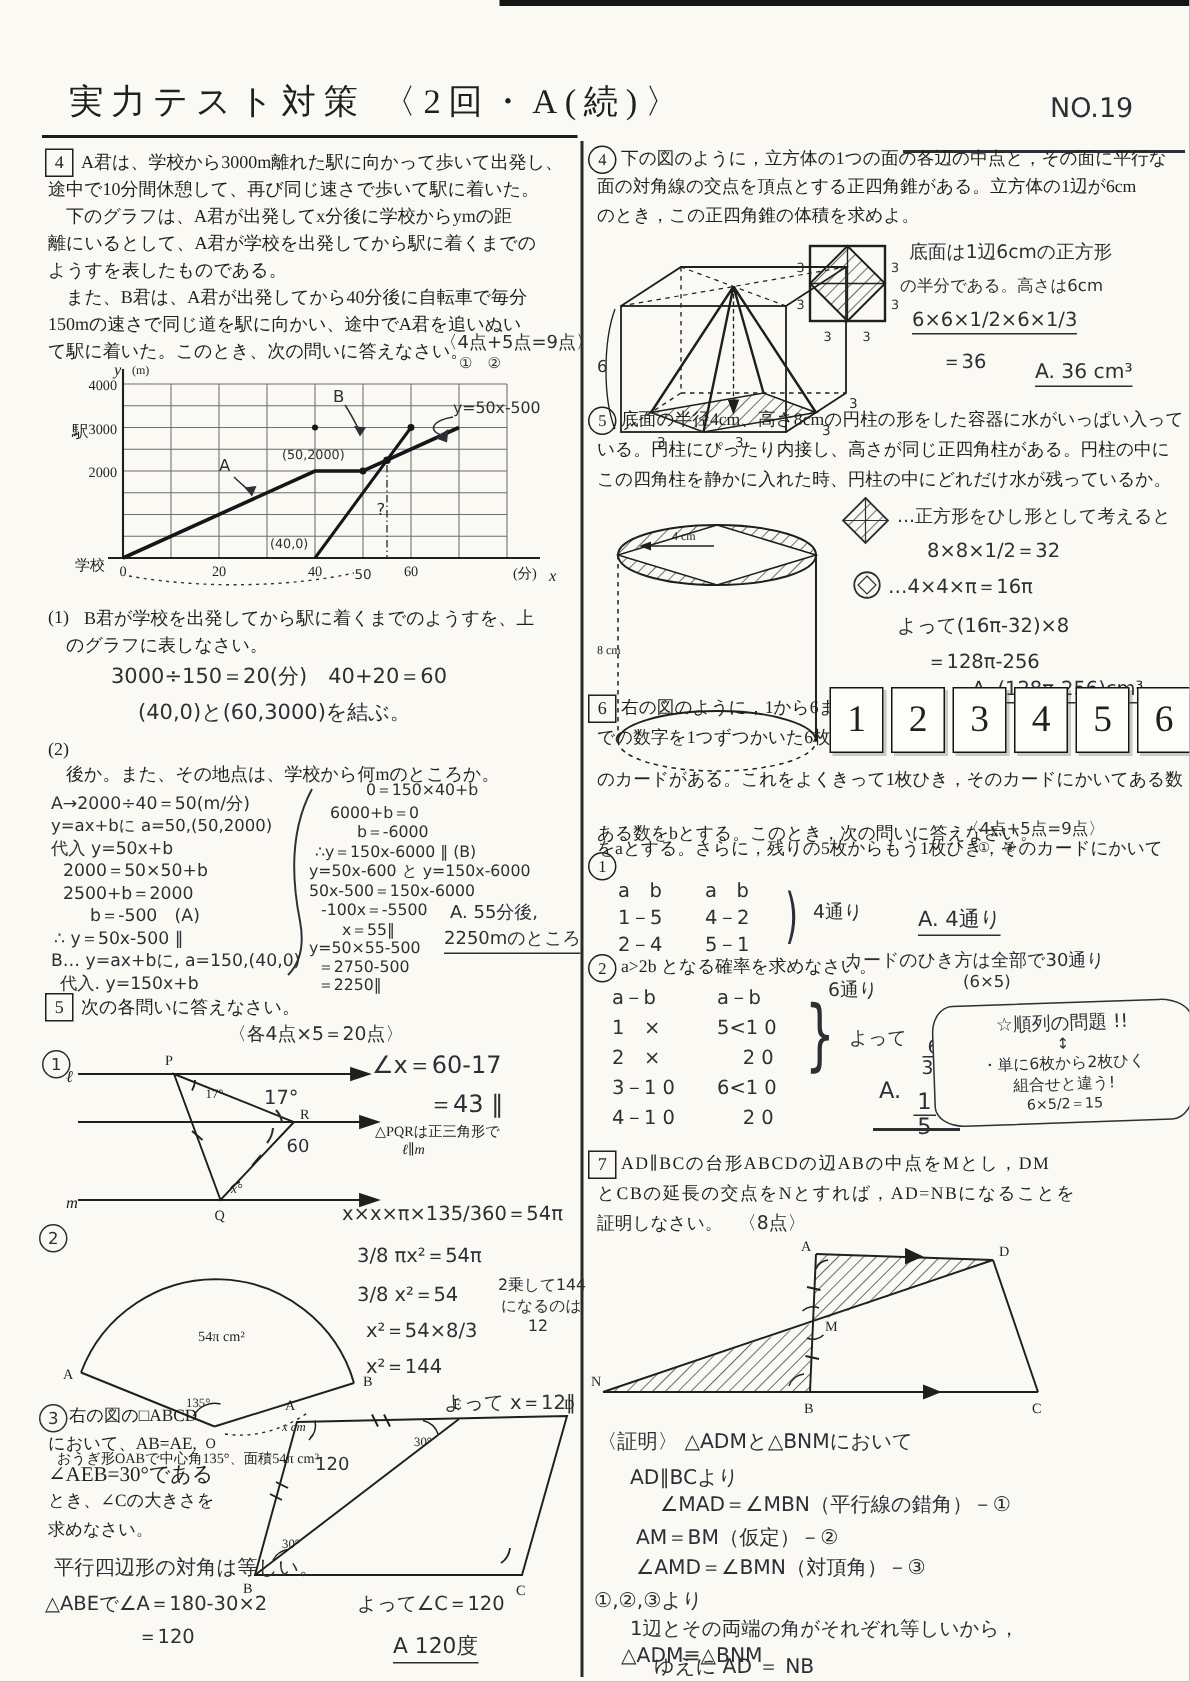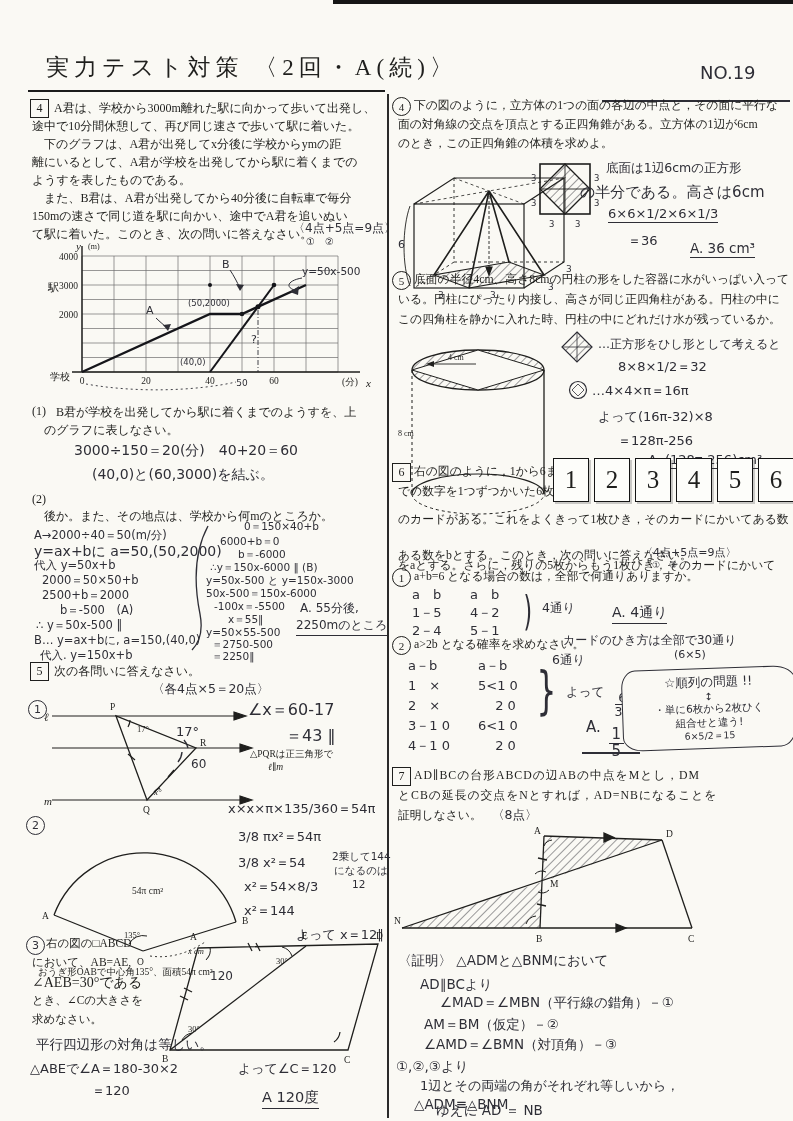--- a/index.html
+++ b/index.html
@@ -102,36 +102,36 @@
 
   <div class="abs print" style="left:32px;top:404px;font-size:12px;">(1)</div>
   <div class="abs print" style="left:56px;top:404px;font-size:12px;">B君が学校を出発してから駅に着くまでのようすを、上</div>
   <div class="abs print" style="left:44px;top:422px;font-size:12px;">のグラフに表しなさい。</div>
   <div class="abs hw" style="left:74px;top:442px;font-size:14px;">3000÷150＝20(分)　40+20＝60</div>
   <div class="abs hw" style="left:92px;top:466px;font-size:14px;">(40,0)と(60,3000)を結ぶ。</div>
 
   <div class="abs print" style="left:32px;top:492px;font-size:12px;">(2)</div>
   <div class="abs print" style="left:44px;top:508px;font-size:12px;">後か。また、その地点は、学校から何mのところか。</div>
   <div class="abs hw" style="left:34px;top:528px;font-size:11.5px;">A→2000÷40＝50(m/分)</div>
-  <div class="abs hw" style="left:34px;top:543px;font-size:14px;">y=ax+bに a=50,(50,2000)</div>
+  <div class="abs hw" style="left:34px;top:543px;font-size:11px;">y=ax+bに a=50,(50,2000)</div>
   <div class="abs hw" style="left:34px;top:558px;font-size:11.5px;">代入 y=50x+b</div>
   <div class="abs hw" style="left:42px;top:573px;font-size:11.5px;">2000＝50×50+b</div>
   <div class="abs hw" style="left:42px;top:588px;font-size:11.5px;">2500+b＝2000</div>
   <div class="abs hw" style="left:60px;top:603px;font-size:11.5px;">b＝-500　(A)</div>
   <div class="abs hw" style="left:36px;top:618px;font-size:11.5px;">∴ y＝50x-500 ‖</div>
   <div class="abs hw" style="left:34px;top:633px;font-size:11.5px;">B… y=ax+bに, a=150,(40,0)</div>
   <div class="abs hw" style="left:40px;top:648px;font-size:11.5px;">代入. y=150x+b</div>
   <svg class="abs" style="left:190px;top:522px;" width="22" height="130">
     <path d="M18,4 C4,30 4,62 10,92 C13,108 10,120 2,128" stroke="#2e2e36" fill="none" stroke-width="1.3"></path>
   </svg>
   <div class="abs hw" style="left:212px;top:520px;font-size:10.5px;margin-left:32px;">0＝150×40+b</div>
   <div class="abs hw" style="left:220px;top:535px;font-size:10.5px;">6000+b＝0</div>
   <div class="abs hw" style="left:238px;top:548px;font-size:10.5px;">b＝-6000</div>
   <div class="abs hw" style="left:210px;top:561px;font-size:10.5px;">∴y＝150x-6000 ‖ (B)</div>
-  <div class="abs hw" style="left:206px;top:574px;font-size:10.5px;">y=50x-500 と y=150x-3000</div>
+  <div class="abs hw" style="left:206px;top:574px;font-size:10.5px;">y=50x-600 と y=150x-6000</div>
   <div class="abs hw" style="left:206px;top:587px;font-size:10.5px;">50x-500＝150x-6000</div>
   <div class="abs hw" style="left:214px;top:600px;font-size:10.5px;">-100x＝-5500</div>
   <div class="abs hw" style="left:228px;top:613px;font-size:10.5px;">x＝55‖</div>
   <div class="abs hw" style="left:206px;top:626px;font-size:10.5px;">y=50×55-500</div>
   <div class="abs hw" style="left:212px;top:638px;font-size:10.5px;">＝2750-500</div>
   <div class="abs hw" style="left:212px;top:650px;font-size:10.5px;">＝2250‖</div>
   <div class="abs hw" style="left:300px;top:600px;font-size:12px;">A. 55分後,</div>
   <div class="abs hw u" style="left:296px;top:617px;font-size:12px;">2250mのところ</div>
 
   <span class="abs boxnum" style="left:30px;top:662px;">5</span>
@@ -260,21 +260,21 @@
       <path d="M37,12 V62 M12,37 H62" stroke-width="0.9"></path>
     </g>
     <text class="ht" x="3" y="29" font-size="8.5">3</text>
     <text class="ht" x="3" y="54" font-size="8.5">3</text>
     <text class="ht" x="66" y="29" font-size="8.5">3</text>
     <text class="ht" x="66" y="54" font-size="8.5">3</text>
     <text class="ht" x="21" y="75" font-size="8.5">3</text>
     <text class="ht" x="47" y="75" font-size="8.5">3</text>
   </svg>
   <div class="abs hw" style="left:606px;top:160px;font-size:12.5px;">底面は1辺6cmの正方形</div>
-  <div class="abs hw" style="left:580px;top:183px;font-size:15px;">の半分である。高さは6cm</div>
+  <div class="abs hw" style="left:600px;top:183px;font-size:11px;">の半分である。高さは6cm</div>
   <div class="abs hw u" style="left:608px;top:206px;font-size:13px;">6×6×1/2×6×1/3</div>
   <div class="abs hw" style="left:628px;top:232px;font-size:13px;">＝36</div>
   <div class="abs hw u" style="left:690px;top:240px;font-size:13.5px;">A. 36 cm³</div>
 
   <span class="abs circ print" style="left:392px;top:271px;">5</span>
   <div class="abs print" style="left:414px;top:272px;font-size:11.8px;">底面の半径4cm、高さ8cmの円柱の形をした容器に水がいっぱい入って</div>
   <div class="abs print" style="left:398px;top:292px;font-size:11.8px;">いる。円柱にぴったり内接し、高さが同じ正四角柱がある。円柱の中に</div>
   <div class="abs print" style="left:398px;top:312px;font-size:11.8px;">この四角柱を静かに入れた時、円柱の中にどれだけ水が残っているか。</div>
   <svg class="abs" style="left:398px;top:332px;" width="160" height="190" viewBox="0 0 160 190">
     <ellipse cx="80" cy="38" rx="66" ry="20" fill="url(#h1)" stroke="#1f1f1d" stroke-width="1.3"></ellipse>
@@ -314,35 +314,34 @@
     <div class="card">5</div>
     <div class="card">6</div>
   </div>
   <div class="abs print" style="left:398px;top:512px;font-size:11.8px;">のカードがある。これをよくきって1枚ひき，そのカードにかいてある数</div>
   <div class="abs print" style="left:398px;top:530px;font-size:11.8px;margin-top:28px;">をaとする。さらに，残りの5枚からもう1枚ひき，そのカードにかいて</div>
   <div class="abs print" style="left:398px;top:548px;font-size:11.8px;">ある数をbとする。このとき，次の問いに答えなさい。</div>
   <div class="abs hw" style="left:642px;top:545px;font-size:11px;">〈4点+5点=9点〉</div>
   <div class="abs hw" style="left:652px;top:559px;font-size:9px;">①　②</div>
 
   <span class="abs circ print" style="left:392px;top:568px;">1</span>
-  <div class="abs print" style="left:414px;top:569px;font-size:11.8px;">a+b=6 となる場合の数は，全部で何通りありますか。</div>
   <div class="abs hw pre" style="left:412px;top:586px;font-size:13px;line-height:18px;"><div>a　b</div><div>1－5</div><div>2－4</div></div>
   <div class="abs hw pre" style="left:470px;top:586px;font-size:13px;line-height:18px;"><div>a　b</div><div>4－2</div><div>5－1</div></div>
   <div class="abs hw" style="left:520px;top:588px;font-size:40px;transform:scaleX(.55);">)</div>
   <div class="abs hw" style="left:542px;top:600px;font-size:12.5px;">4通り</div>
   <div class="abs hw u" style="left:612px;top:604px;font-size:14px;">A. 4通り</div>
 
   <span class="abs circ print" style="left:392px;top:636px;">2</span>
   <div class="abs print" style="left:414px;top:637px;font-size:11.8px;">a&gt;2b となる確率を求めなさい。</div>
   <div class="abs hw pre" style="left:408px;top:656px;font-size:13px;line-height:20px;"><div>a－b</div><div>1　×</div><div>2　×</div><div>3－1 0</div><div>4－1 0</div></div>
   <div class="abs hw pre" style="left:478px;top:656px;font-size:13px;line-height:20px;"><div>a－b</div><div>5&lt;1 0</div><div>　 2 0</div><div>6&lt;1 0</div><div>　 2 0</div></div>
   <div class="abs hw" style="left:530px;top:660px;font-size:52px;transform:scaleX(.6);">}</div>
   <div class="abs hw" style="left:552px;top:652px;font-size:12.5px;">6通り</div>
   <div class="abs hw" style="left:563px;top:632px;font-size:12px;">カードのひき方は全部で30通り</div>
-  <div class="abs hw" style="left:642px;top:648px;font-size:11px;margin-left:32px;">(6×5)</div>
+  <div class="abs hw" style="left:642px;top:648px;font-size:11px;">(6×5)</div>
   <div class="abs hw" style="left:566px;top:684px;font-size:12.5px;">
     <span>よって</span>
     <span class="frac">
         <span class="fn">6</span>
         <span class="fd">30</span>
       </span>
     <span>＝</span>
     <span class="frac">
         <span class="fn">1</span>
         <span class="fd">5</span>

